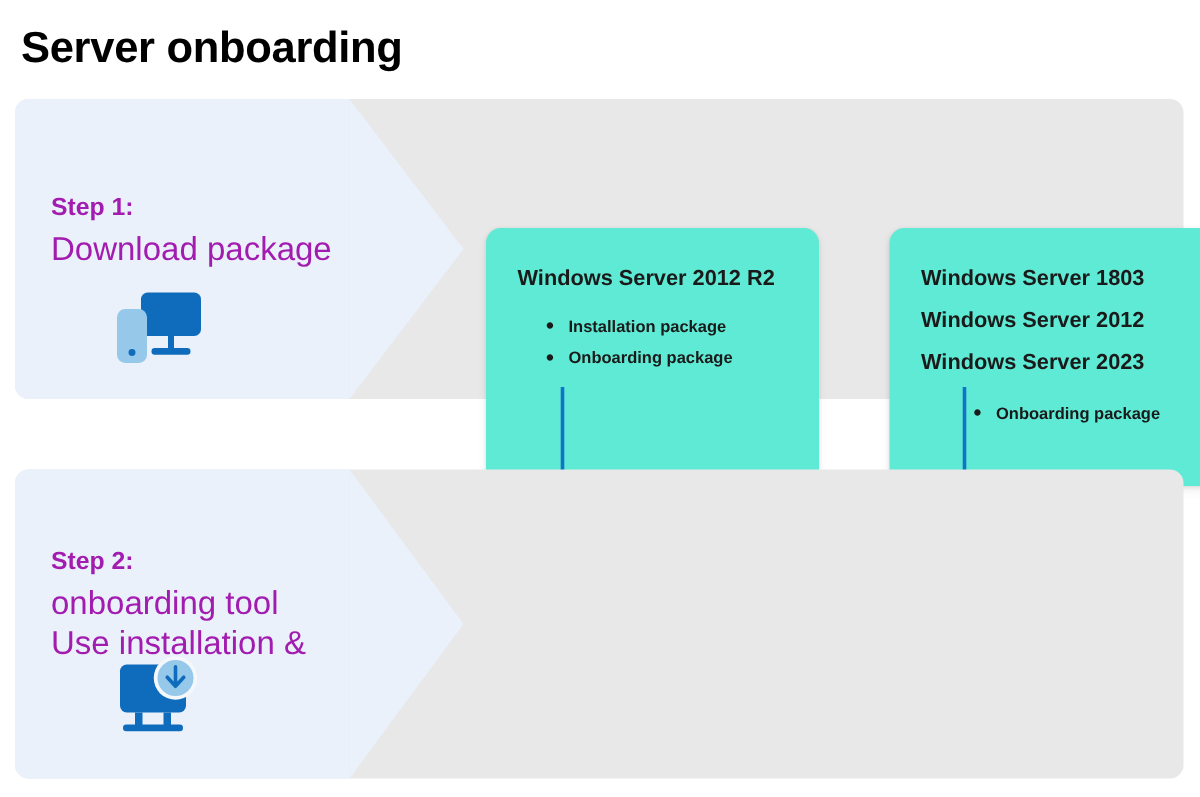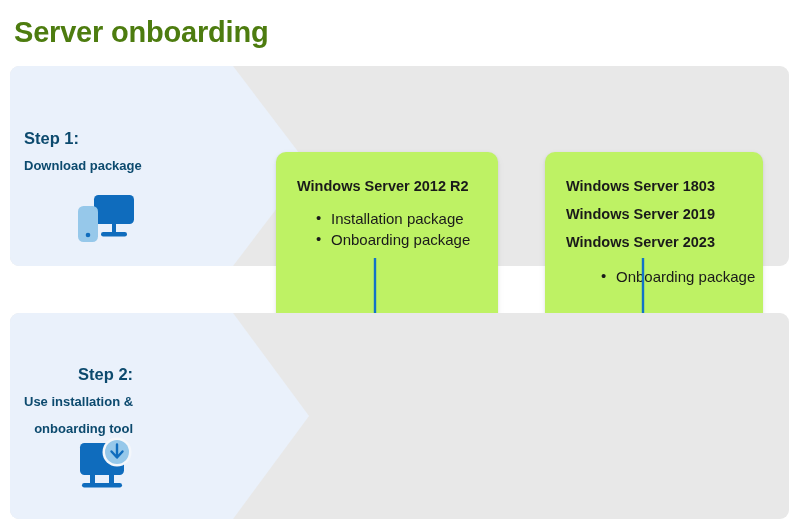--- a/index.html
+++ b/index.html
@@ -19,21 +19,21 @@
     background: #ffffff;
   }
 
   
   .page-title {
     position: absolute;
     left: 14px;
     top: 16px;
     font-size: 29px;
     font-weight: bold;
-    color: #4d7c0f;
+    color: #000000;
     letter-spacing: -0.2px;
     white-space: nowrap;
   }
 
   
   .band {
     position: absolute;
     left: 10px;
     width: 779px;
     background: #e8e8e8;
@@ -62,55 +62,56 @@
     border-bottom: 100px solid transparent;
     border-left: 76px solid #eaf1fb;
   }
   #band-2 .chevron-tip {
     border-top-width: 103px;
     border-bottom-width: 103px;
   }
 
   .step-text {
     position: absolute;
-    left: 14px;
-    color: #0c4a6e;
+    left: 24px;
+    color: #a21caf;
     z-index: 3;
   }
   #step-1-text { top: 59px; }
-  #step-2-text { top: 48px; text-align: right; }
+  #step-2-text { top: 48px; }
 
   .step-label {
     font-size: 16.5px;
     font-weight: bold;
     line-height: 27px;
     white-space: nowrap;
   }
   .step-desc {
-    font-size: 13px;
-    font-weight: bold;
+    font-size: 22px;
+    font-weight: normal;
     line-height: 27px;
     white-space: nowrap;
   }
 
   
   .step-icon {
     position: absolute;
     left: 64px;
     z-index: 3;
   }
   #step-1-icon { top: 125px; }
   #step-2-icon { top: 124px; }
 
   
   .card {
     position: absolute;
-    background: #bef264;
+    background: #5eead4;
     border-radius: 10px;
     box-shadow: 0 1px 3px rgba(0,0,0,0.10), 0 3px 8px rgba(0,0,0,0.05);
+    margin-left: 48px;
   }
   #card-top-left  { left: 266px; top: 86px;  width: 222px; height: 172px; }
   #card-top-right { left: 535px; top: 86px;  width: 218px; height: 172px; }
 
   .os-line {
     font-size: 14.5px;
     font-weight: bold;
     color: #1a1a1a;
     line-height: 28px;
     white-space: nowrap;
@@ -119,22 +120,22 @@
   #card-top-left  .card-body { left: 21px; top: 20px; }
   #card-top-right .card-body { left: 21px; top: 20px; }
 
   ul.bullets {
     list-style: none;
     margin-top: 8px;
   }
   ul.bullets li {
     position: relative;
     padding-left: 17px;
-    font-size: 15px;
-    font-weight: normal;
+    font-size: 11px;
+    font-weight: bold;
     color: #1a1a1a;
     line-height: 21px;
     white-space: nowrap;
   }
   ul.bullets li::before {
     content: "\2022";
     position: absolute;
     left: 2px;
     top: -1px;
     font-size: 15px;
@@ -188,21 +189,21 @@
         <ul class="bullets">
           <li>Installation package</li>
           <li>Onboarding package</li>
         </ul>
       </div>
     </div>
 
     <div class="card" id="card-top-right">
       <div class="card-body">
         <div class="os-line">Windows Server 1803</div>
-        <div class="os-line">Windows Server 2019</div>
+        <div class="os-line">Windows Server 2012</div>
         <div class="os-line">Windows Server 2023</div>
         <ul class="bullets">
           <li>Onboarding package</li>
         </ul>
       </div>
     </div>
   </div>
 
   <div class="arrow" id="arrow-left">
     <svg width="22" height="76" viewBox="0 0 22 76" xmlns="http://www.w3.org/2000/svg">
@@ -218,22 +219,22 @@
     </svg>
   </div>
 
   <div class="band" id="band-2">
 
     <div class="chevron"></div>
     <div class="chevron-tip"></div>
 
     <div class="step-text" id="step-2-text">
       <div class="step-label">Step 2:</div>
+      <div class="step-desc">onboarding tool</div>
       <div class="step-desc">Use installation &amp;</div>
-      <div class="step-desc">onboarding tool</div>
     </div>
 
     <div class="step-icon" id="step-2-icon">
       <svg width="64" height="58" viewBox="0 0 64 58" xmlns="http://www.w3.org/2000/svg">
 
         <rect x="6" y="6" width="44" height="32" rx="4.5" fill="#0f6cbd"></rect>
         <rect x="16" y="38" width="5" height="9" fill="#0f6cbd"></rect>
         <rect x="35" y="38" width="5" height="9" fill="#0f6cbd"></rect>
         <rect x="8" y="46" width="40" height="4.5" rx="2.2" fill="#0f6cbd"></rect>
 

